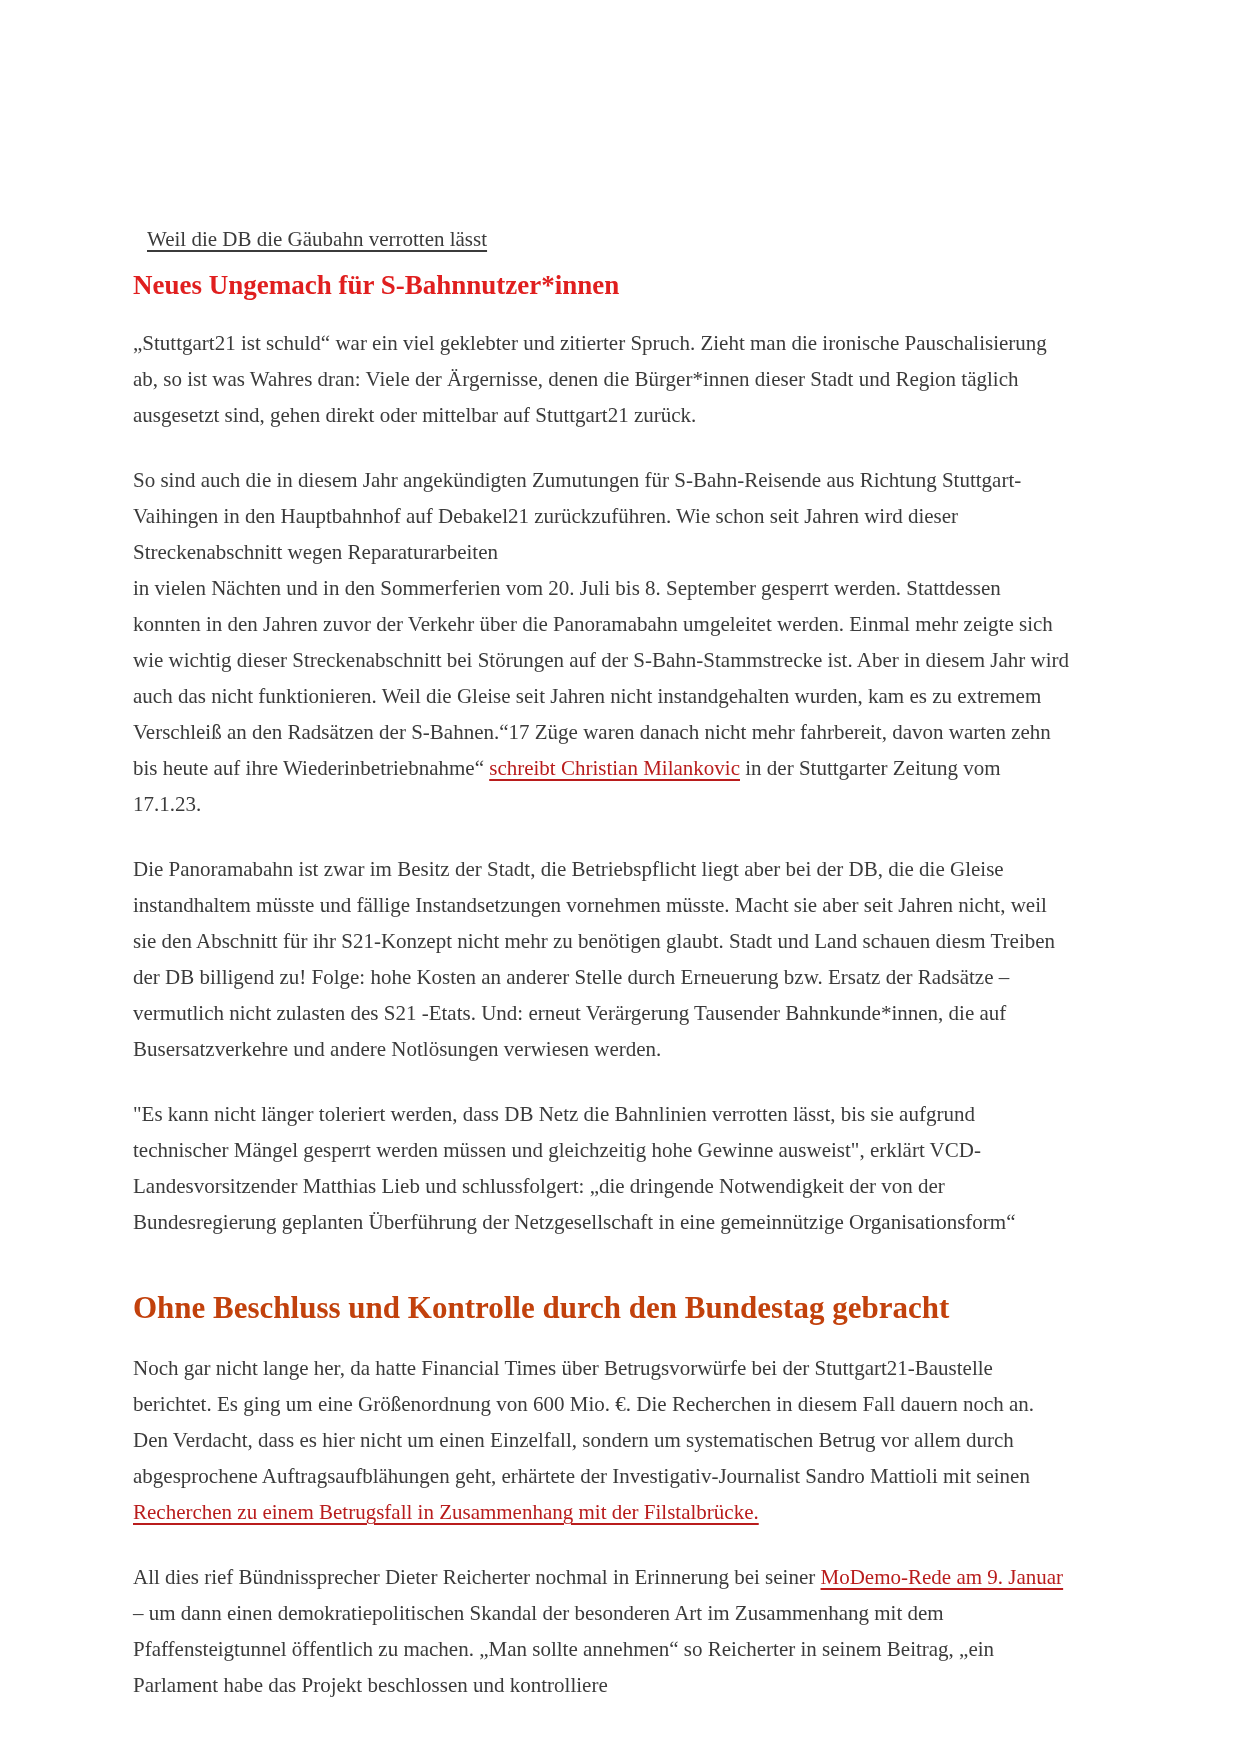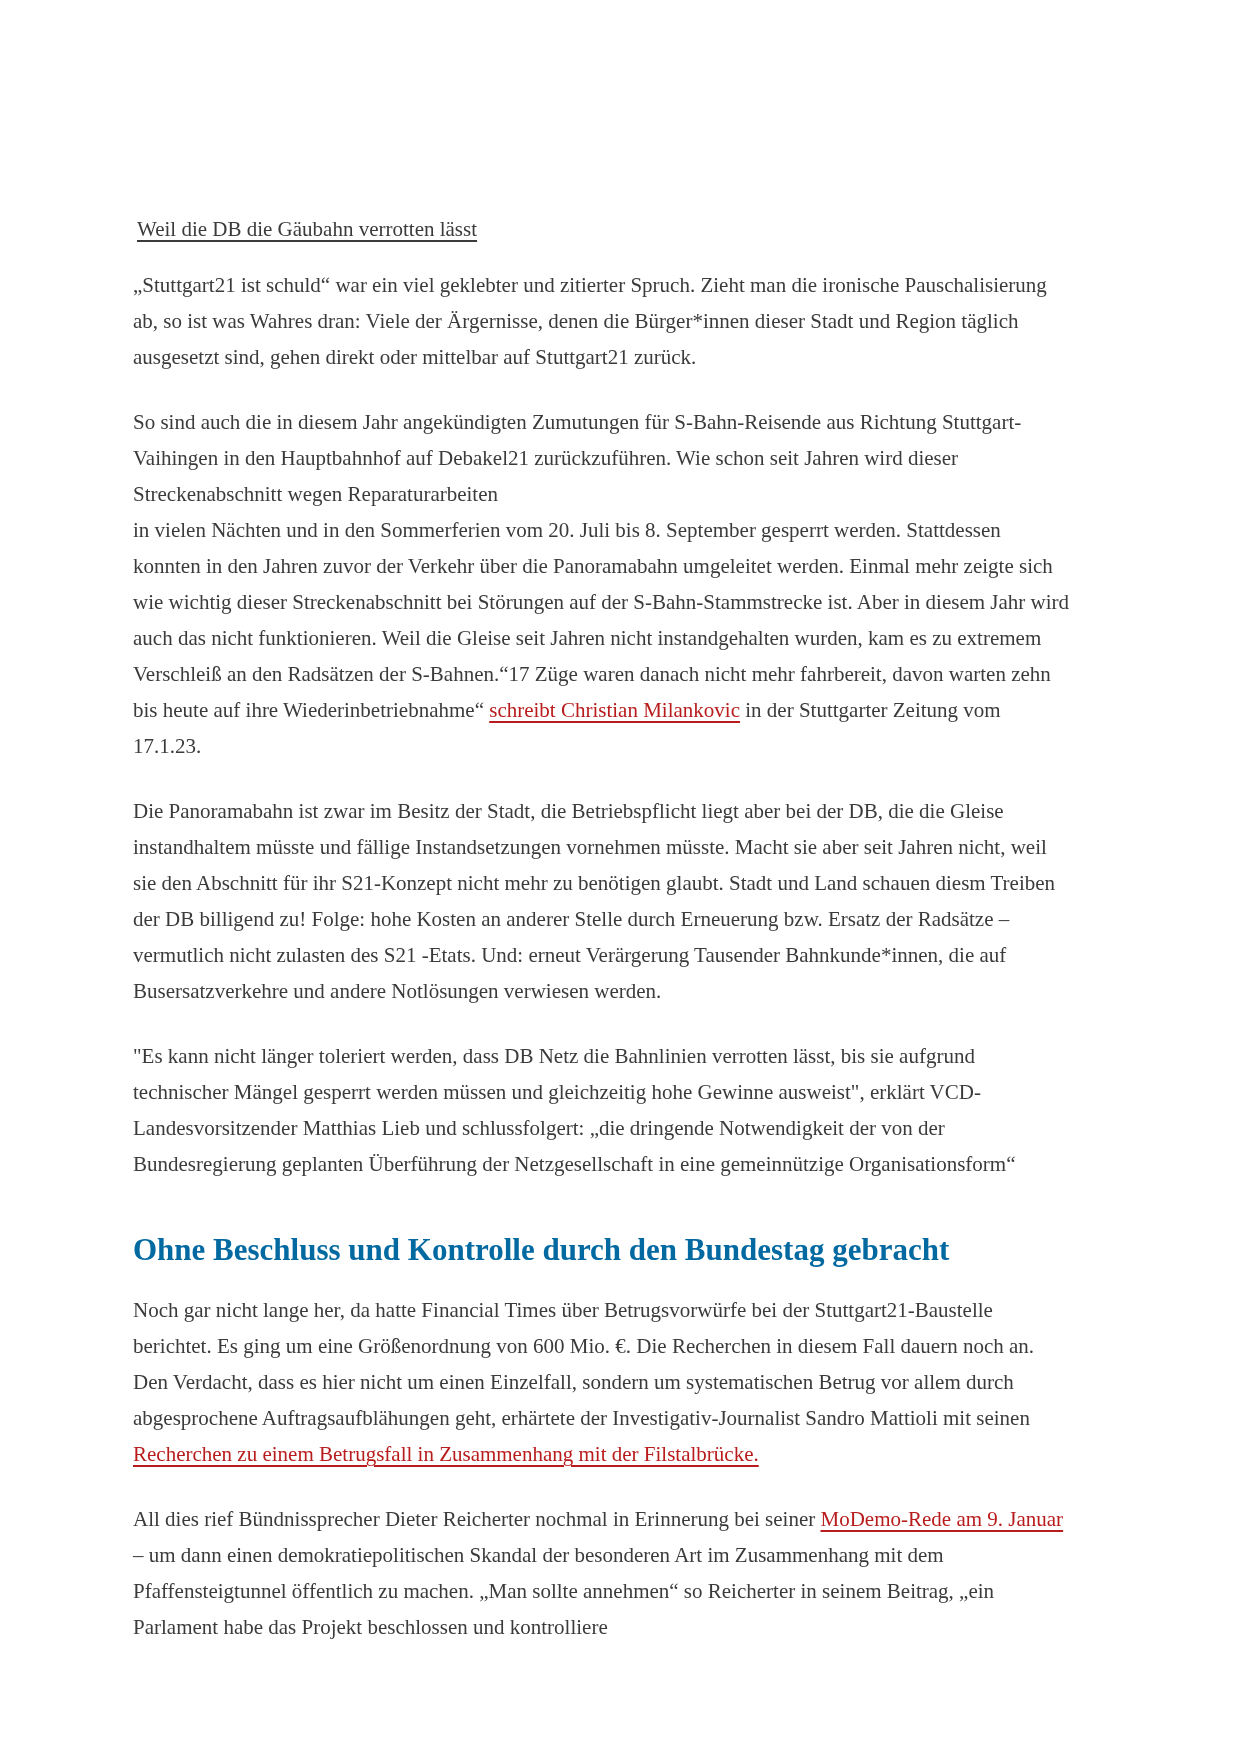--- a/index.html
+++ b/index.html
@@ -19,38 +19,38 @@
   .content {
     position: absolute;
     left: 133px;
     top: 211px;
     width: 940px;
   }
   .kicker {
     font-size: 21px;
     line-height: 29px;
     color: #3b3b3b;
-    margin: 4px;
+    margin: 14px;
   }
   .kicker span {
     text-decoration: underline;
     text-underline-offset: 4px;
   }
   h1.headline-1 {
     font-size: 27px;
     line-height: 34px;
     font-weight: bold;
     color: #e01f1f;
     margin: 2px 0 0 0;
   }
   h1.headline-2 {
     font-size: 31px;
     line-height: 39px;
     font-weight: bold;
-    color: #0369a1;
+    color: #c2410c;
     margin: 4px 0 0 0;
   }
   p.body-para {
     font-size: 21px;
     line-height: 36px;
     color: #3b3b3b;
     margin: 29px 0 0 0;
   }
   p.first-after-headline {
     margin-top: 23px;
@@ -66,20 +66,21 @@
   }
 </style>
 </head>
 <body>
 
 <div class="page">
   <div class="content">
 
     <div class="section-1">
       <p class="kicker"><span>Weil die DB die Gäubahn verrotten lässt</span></p>
+      <h1 class="headline-1">Neues Ungemach für S-Bahnnutzer*innen</h1>
 
       <p class="body-para first-after-headline">„Stuttgart21 ist schuld“ war ein viel geklebter und zitierter Spruch. Zieht man die ironische Pauschalisierung ab, so ist was Wahres dran: Viele der Ärgernisse, denen die Bürger*innen dieser Stadt und Region täglich ausgesetzt sind, gehen direkt oder mittelbar auf Stuttgart21 zurück.</p>
 
       <p class="body-para"><span>So sind auch die in diesem Jahr angekündigten Zumutungen für S-Bahn-Reisende aus Richtung Stuttgart-Vaihingen in den Hauptbahnhof auf Debakel21 zurückzuführen. Wie schon seit Jahren wird dieser Streckenabschnitt wegen Reparaturarbeiten</span><br>
 <span>in vielen Nächten und in den Sommerferien vom 20. Juli bis 8. September gesperrt werden. Stattdessen konnten in den Jahren zuvor der Verkehr über die Panoramabahn umgeleitet werden. Einmal mehr zeigte sich wie wichtig dieser Streckenabschnitt bei Störungen auf der S-Bahn-Stammstrecke ist. Aber in diesem Jahr wird auch das nicht funktionieren. Weil die Gleise seit Jahren nicht instandgehalten wurden, kam es zu extremem Verschleiß an den Radsätzen der S-Bahnen.“17 Züge waren danach nicht mehr fahrbereit, davon warten zehn bis heute auf ihre Wiederinbetriebnahme“ </span><a class="doc-link" href="#">schreibt Christian Milankovic</a><span> in der Stuttgarter Zeitung vom 17.1.23.</span></p>
 
       <p class="body-para">Die Panoramabahn ist zwar im Besitz der Stadt, die Betriebspflicht liegt aber bei der DB, die die Gleise instandhaltem müsste und fällige Instandsetzungen vornehmen müsste. Macht sie aber seit Jahren nicht, weil sie den Abschnitt für ihr S21-Konzept nicht mehr zu benötigen glaubt. Stadt und Land schauen diesm Treiben der DB billigend zu! Folge: hohe Kosten an anderer Stelle durch Erneuerung bzw. Ersatz der Radsätze – vermutlich nicht zulasten des S21 -Etats. Und: erneut Verärgerung Tausender Bahnkunde*innen, die auf Busersatzverkehre und andere Notlösungen verwiesen werden.</p>
 
       <p class="body-para">"Es kann nicht länger toleriert werden, dass DB Netz die Bahnlinien verrotten lässt, bis sie aufgrund technischer Mängel gesperrt werden müssen und gleichzeitig hohe Gewinne ausweist", erklärt VCD-Landesvorsitzender Matthias Lieb und schlussfolgert: „die dringende Notwendigkeit der von der Bundesregierung geplanten Überführung der Netzgesellschaft in eine gemeinnützige Organisationsform“</p>
     </div>

